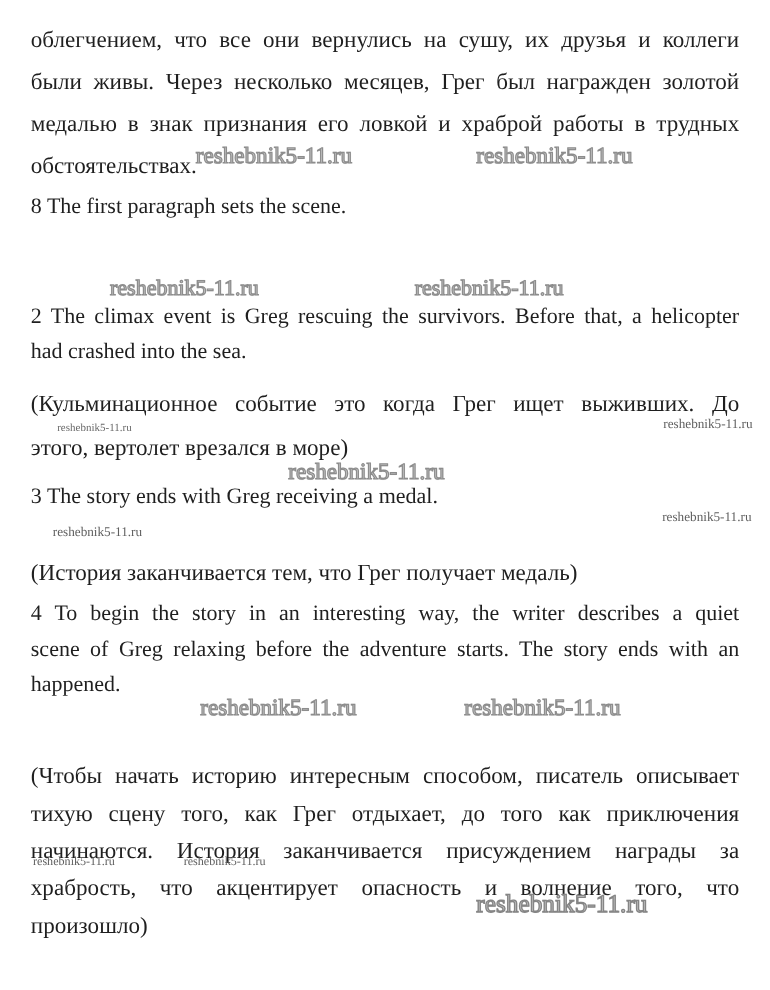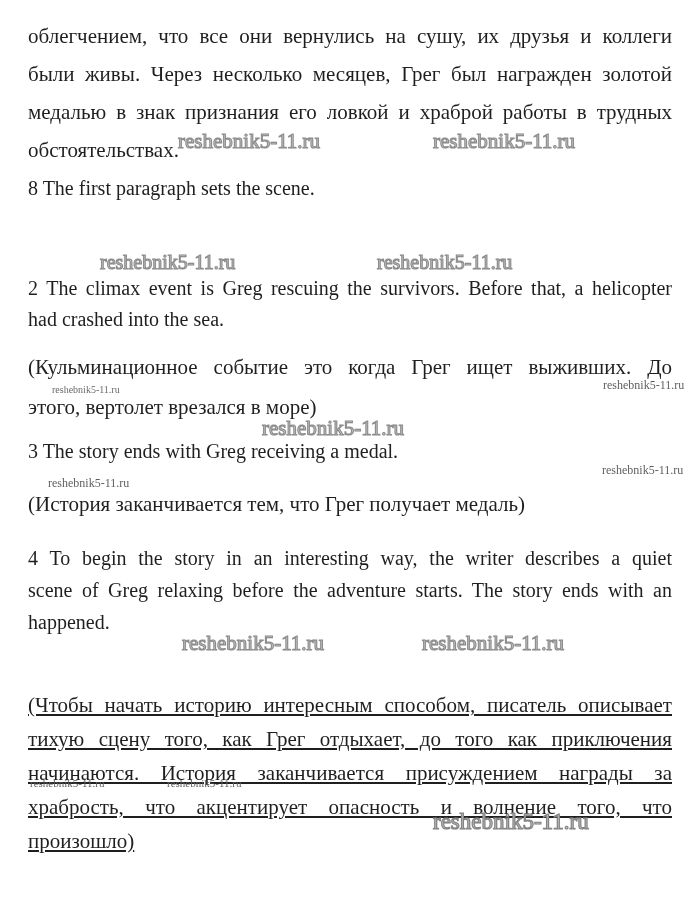--- a/index.html
+++ b/index.html
@@ -27,21 +27,21 @@
   .jl {
     text-align: justify;
     text-align-last: justify;
     white-space: normal;
   }
   .ru  { font-size: 21px; }
   .en  { font-size: 20px; }
   .lh38 { line-height: 38px; }
   .lh31 { line-height: 31px; }
   .lh32 { line-height: 32px; }
-  .lh34 { line-height: 34px; text-decoration: underline; }
+  .lh34 { line-height: 34px; }
   .lh40 { line-height: 40px; }
 
   
   .wm {
     position: absolute;
     font-family: "Liberation Serif", serif;
     font-weight: normal;
     white-space: nowrap;
     user-select: none;
   }
@@ -81,21 +81,21 @@
     <span class="line">had crashed into the sea.</span>
   </div>
   <div class="block ru lh40" style="top:347px">
     <span class="line jl">(Кульминационное событие это когда Грег ищет выживших. До</span>
     <span class="line">этого, вертолет врезался в море)</span>
   </div>
 
   <div class="block en lh31" style="top:436px">
     <span class="line">3 The story ends with Greg receiving a medal.</span>
   </div>
-  <div class="block ru lh31" style="top:489px">
+  <div class="block ru lh31" style="top:505px">
     <span class="line">(История заканчивается тем, что Грег получает медаль)</span>
   </div>
 
   <div class="block en lh32" style="top:542px">
     <span class="line jl">4 To begin the story in an interesting way, the writer describes a quiet</span>
     <span class="line jl">scene of Greg relaxing before the adventure starts. The story ends with an</span>
     <span class="line">happened.</span>
   </div>
   <div class="block ru lh34" style="top:688px">
     <span class="line jl">(Чтобы начать историю интересным способом, писатель описывает</span>

